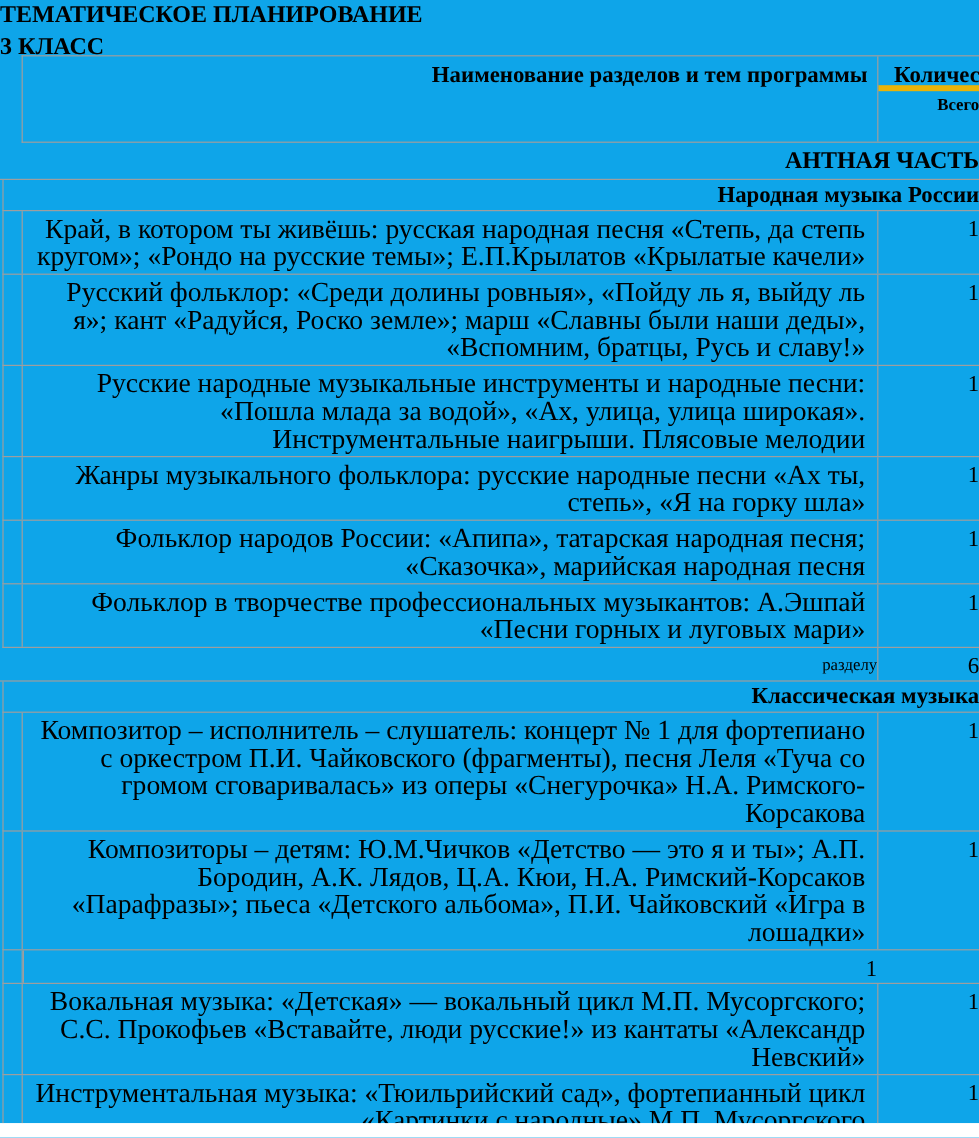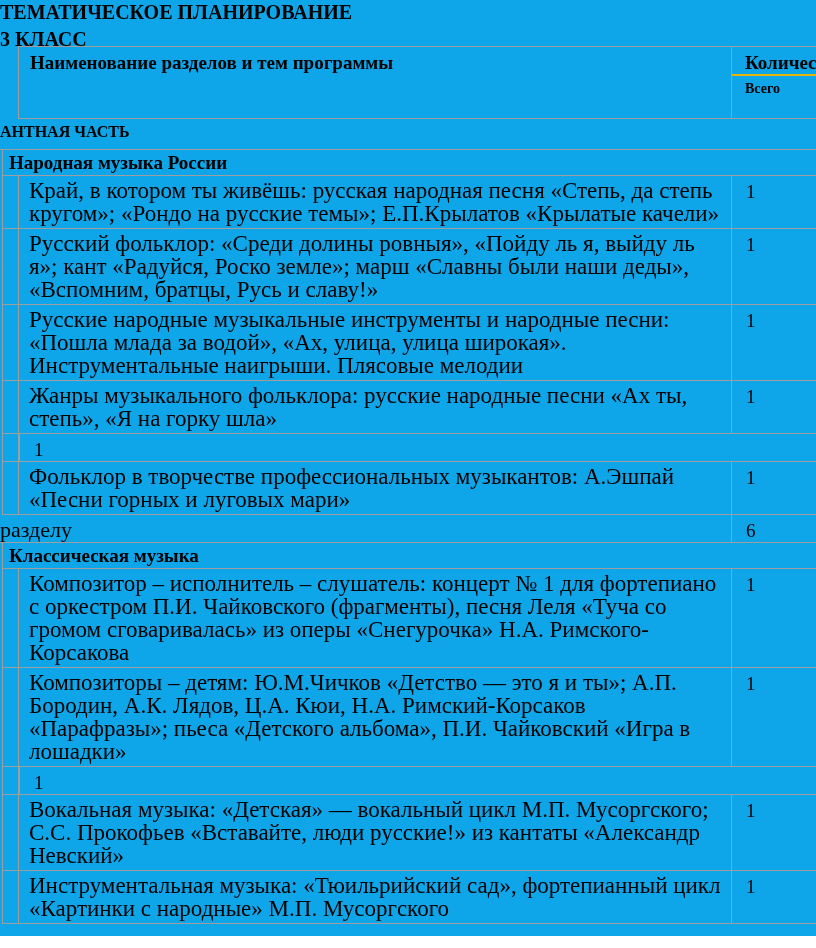--- a/index.html
+++ b/index.html
@@ -3,44 +3,44 @@
 <meta charset="utf-8">
 <style>
   html,body{margin:0;padding:0;background:#fff;}
   .page{
     position:relative;width:816px;height:936px;overflow:hidden;background:#0ea5e9;
     font-family:"Liberation Serif","DejaVu Serif",serif;color:#000;
   }
   .doc-title{position:absolute;top:1px;left:0;font-size:20px;line-height:22px;font-weight:bold;white-space:nowrap;}
   .doc-subtitle{position:absolute;top:28px;left:0;font-size:20px;line-height:22px;font-weight:bold;white-space:nowrap;}
   .table{position:absolute;top:46px;left:0;width:816px;}
-  .row{box-sizing:border-box;border-bottom:1px solid #9e9e9e;}
+  .row{box-sizing:border-box;border-bottom:1px solid #9e9e9e;text-align:right;}
   
   .header-row{
     margin-left:18px;border-top:1px solid #9e9e9e;border-left:1px solid #9e9e9e;
     display:grid;grid-template-columns:1fr 85px;height:73px;
   }
   .name-header{padding:5px 8px 0 11px;font-size:19px;font-weight:bold;line-height:22px;}
   .hours-header{border-left:1px solid #9e9e9e;display:flex;flex-direction:column;}
   .hours-group{box-sizing:border-box;height:29px;padding:5px 0 0 13px;font-size:19px;font-weight:bold;
-    white-space:nowrap;overflow:visible;border-bottom:2px solid #eab308;}
+    white-space:nowrap;overflow:visible;border-bottom:5px solid #eab308;}
   .hours-sub{padding:5px 0 0 13px;font-size:14px;font-weight:bold;white-space:nowrap;}
   
-  .part-row{height:31px;padding:4px 0 17px 0;font-size:16px;font-weight:bold;white-space:nowrap;}
+  .part-row{height:31px;padding:4px 0 17px 0;font-size:20px;font-weight:bold;white-space:nowrap;}
   
   .section-row{margin-left:2px;border-left:1px solid #9e9e9e;height:26px;padding:2px 0 0 6px;
     font-size:19px;font-weight:bold;white-space:nowrap;}
   
   .topic-row{margin-left:2px;border-left:1px solid #9e9e9e;display:grid;grid-template-columns:16px 1fr 85px;}
   .topic-spacer{border-right:1px solid #9e9e9e;}
   .topic-text{padding:3px 10px 3px 10px;font-size:23px;line-height:23px;}
   .hours-cell{border-left:1px solid #9e9e9e;padding:4px 0 0 14px;font-size:19px;line-height:23px;}
   
   .total-row{display:grid;grid-template-columns:1fr 85px;height:28px;}
-  .total-text{padding:3px 0 0 0;font-size:22px;line-height:23px;white-space:nowrap;}
+  .total-text{padding:3px 0 0 0;font-size:14px;line-height:23px;white-space:nowrap;}
 </style>
 </head>
 <body>
 
 <div class="page">
   <div class="doc-title">ТЕМАТИЧЕСКОЕ ПЛАНИРОВАНИЕ</div>
   <div class="doc-subtitle">3 КЛАСС</div>
 
   <div class="table">
     <div class="row header-row">
@@ -78,20 +78,21 @@
   </div>
 
   <div class="row topic-row">
     <div class="topic-spacer"></div>
     <div class="topic-text bind-text">Жанры музыкального фольклора: русские народные песни «Ах ты, степь», «Я на горку шла»</div>
     <div class="hours-cell bind-hours">1</div>
   </div>
 
   <div class="row topic-row">
     <div class="topic-spacer"></div>
+    <div class="topic-text bind-text">Фольклор народов России: «Апипа», татарская народная песня; «Сказочка», марийская народная песня</div>
     <div class="hours-cell bind-hours">1</div>
   </div>
 
   <div class="row topic-row">
     <div class="topic-spacer"></div>
     <div class="topic-text bind-text">Фольклор в творчестве профессиональных музыкантов: А.Эшпай «Песни горных и луговых мари»</div>
     <div class="hours-cell bind-hours">1</div>
   </div>
 
   <div class="row total-row">

